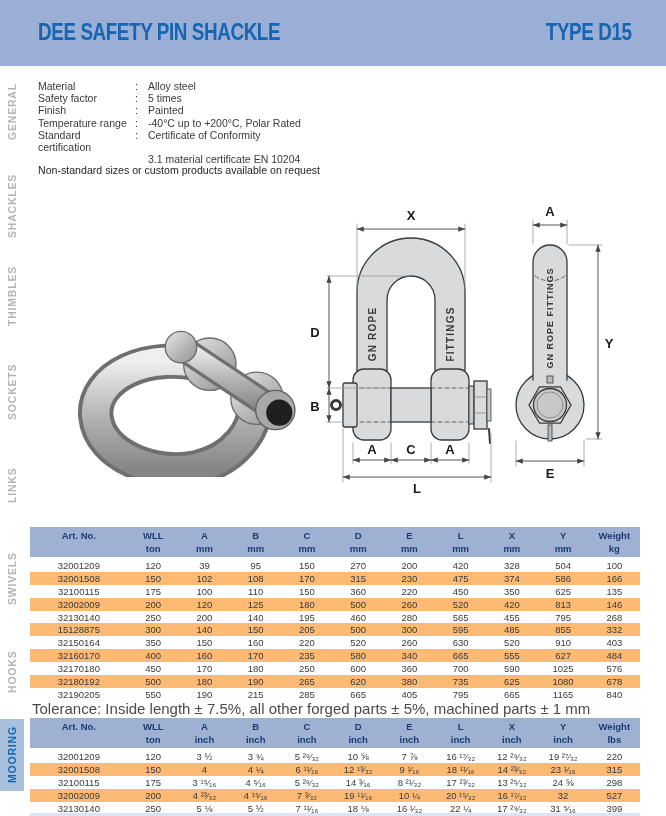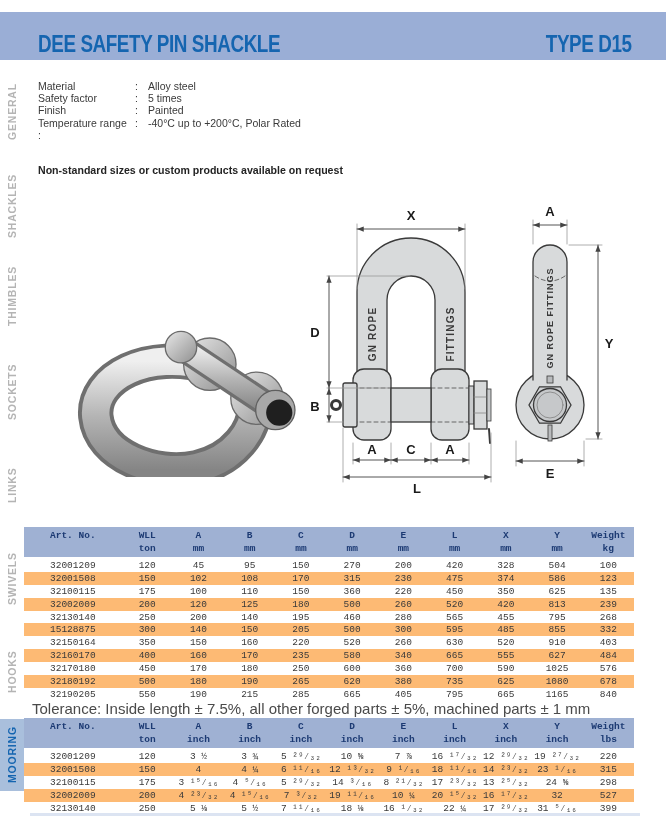--- a/index.html
+++ b/index.html
@@ -1,47 +1,47 @@
 <!DOCTYPE html>
 <html><head>
 <meta charset="utf-8">
 <style>
   html,body{margin:0;padding:0}
   body{width:666px;height:816px;position:relative;background:#fff;overflow:hidden;
        font-family:"Liberation Sans",sans-serif;color:#333}
 
   
-  .band{position:absolute;top:12px;left:0;width:666px;height:48px;background:#9aaed6}
+  .band{position:absolute;top:0;left:0;width:666px;height:66px;background:#9aaed6}
   .band .title{position:absolute;left:38px;top:19px;font-size:23px;font-weight:bold;color:#1565b0;
        letter-spacing:-.5px;transform:scaleX(.82);transform-origin:left center;white-space:nowrap}
   .band .typelabel{position:absolute;right:34px;top:19px;font-size:23px;font-weight:bold;color:#1565b0;
        letter-spacing:-.5px;transform:scaleX(.82);transform-origin:right center;white-space:nowrap}
 
   
   .sidebar-item{position:absolute;left:0;width:24px;display:flex;align-items:center;justify-content:center;
        writing-mode:vertical-rl;transform:rotate(180deg);
        font-size:10.5px;font-weight:bold;letter-spacing:.8px;color:#b4b4b4;white-space:nowrap}
   .sidebar-item.active{background:#a9bfdc;color:#1565b0}
 
   
   .specs{position:absolute;left:38px;top:80px;width:320px;font-size:10.5px;line-height:12.2px;color:#3a3a3a}
   .spec-row{display:flex}
   .spec-label{width:97px;flex-shrink:0}
   .spec-colon{width:13px;flex-shrink:0}
-  .note{position:absolute;left:38px;top:164px;font-size:10.6px;font-weight:bold;color:#242424}
+  .note{position:absolute;left:38px;top:164px;font-size:10.6px;font-weight:normal;color:#242424}
 
   
   .photo{position:absolute;left:50px;top:330px}
   .front-drawing{position:absolute;left:303px;top:196px}
   .side-drawing{position:absolute;left:498px;top:200px}
   svg text.dim{font-family:"Liberation Sans",sans-serif;font-size:13px;font-weight:bold;fill:#1a1a1a}
   svg text.body-txt{font-family:"Liberation Sans",sans-serif;fill:#3a3a3a;font-weight:bold}
 
   
-  .dtable{position:absolute;left:24px;width:610px;font-size:9.5px;color:#3a3a3a;font-family:Liberation Mono, monospace}
+  .dtable{position:absolute;left:30px;width:610px;font-size:9.5px;color:#3a3a3a;font-family:Liberation Sans, sans-serif}
   #table-mm{top:527px}
   #table-inch{top:718px}
   .thead{background:#9fb1d3;color:#1c3a73;font-weight:bold;border-bottom:2px solid #fff;padding:2px 0}
   .trow{display:flex;align-items:center;height:12.9px}
   .thead .trow{height:13px}
   #table-inch .drow{height:13px}
   .tcell{width:8.4%;text-align:center;overflow:hidden;white-space:nowrap}
   .tcell.first{width:16%}
   .drow.alt{background:#fdba74}
   .footnote{position:absolute;left:32px;top:700px;font-size:15px;color:#4a4a4a}
@@ -81,21 +81,28 @@
       <span class="spec-label">Finish</span>
       <span class="spec-colon">:</span>
       <span class="spec-value">Painted</span>
     </div>
     <div class="spec-row">
       <span class="spec-label">Temperature range</span>
       <span class="spec-colon">:</span>
       <span class="spec-value">-40°C up to +200°C, Polar Rated</span>
     </div>
     <div class="spec-row">
+      <span class="spec-label">Standard certification</span>
       <span class="spec-colon">:</span>
+      <span class="spec-value">Certificate of Conformity</span>
+    </div>
+    <div class="spec-row">
+      <span class="spec-label"></span>
+      <span class="spec-colon"></span>
+      <span class="spec-value">3.1 material certificate EN 10204</span>
     </div>
   </div>
 <div class="note">Non-standard sizes or custom products available on request</div>
 
 <svg class="photo" width="262" height="147" viewBox="0 0 200 112">
   <defs>
     <linearGradient id="gm" x1="0" y1="0" x2="0" y2="1">
       <stop offset="0" stop-color="#efefef"></stop>
         <stop offset="0.5" stop-color="#b5b5b5"></stop>
         <stop offset="1" stop-color="#858585"></stop>
@@ -235,42 +242,42 @@
         <div class="tcell">mm</div>
         <div class="tcell">mm</div>
         <div class="tcell">mm</div>
         <div class="tcell">mm</div>
         <div class="tcell">kg</div>
       </div>
     </div>
     <div class="trow drow">
       <div class="tcell first">32001209</div>
       <div class="tcell">120</div>
-      <div class="tcell">45</div>
+      <div class="tcell">39</div>
       <div class="tcell">95</div>
       <div class="tcell">150</div>
       <div class="tcell">270</div>
       <div class="tcell">200</div>
       <div class="tcell">420</div>
       <div class="tcell">328</div>
       <div class="tcell">504</div>
       <div class="tcell">100</div>
     </div>
     <div class="trow drow alt">
       <div class="tcell first">32001508</div>
       <div class="tcell">150</div>
       <div class="tcell">102</div>
       <div class="tcell">108</div>
       <div class="tcell">170</div>
       <div class="tcell">315</div>
       <div class="tcell">230</div>
       <div class="tcell">475</div>
       <div class="tcell">374</div>
       <div class="tcell">586</div>
-      <div class="tcell">123</div>
+      <div class="tcell">166</div>
     </div>
     <div class="trow drow">
       <div class="tcell first">32100115</div>
       <div class="tcell">175</div>
       <div class="tcell">100</div>
       <div class="tcell">110</div>
       <div class="tcell">150</div>
       <div class="tcell">360</div>
       <div class="tcell">220</div>
       <div class="tcell">450</div>
@@ -282,21 +289,21 @@
       <div class="tcell first">32002009</div>
       <div class="tcell">200</div>
       <div class="tcell">120</div>
       <div class="tcell">125</div>
       <div class="tcell">180</div>
       <div class="tcell">500</div>
       <div class="tcell">260</div>
       <div class="tcell">520</div>
       <div class="tcell">420</div>
       <div class="tcell">813</div>
-      <div class="tcell">239</div>
+      <div class="tcell">146</div>
     </div>
     <div class="trow drow">
       <div class="tcell first">32130140</div>
       <div class="tcell">250</div>
       <div class="tcell">200</div>
       <div class="tcell">140</div>
       <div class="tcell">195</div>
       <div class="tcell">460</div>
       <div class="tcell">280</div>
       <div class="tcell">565</div>

